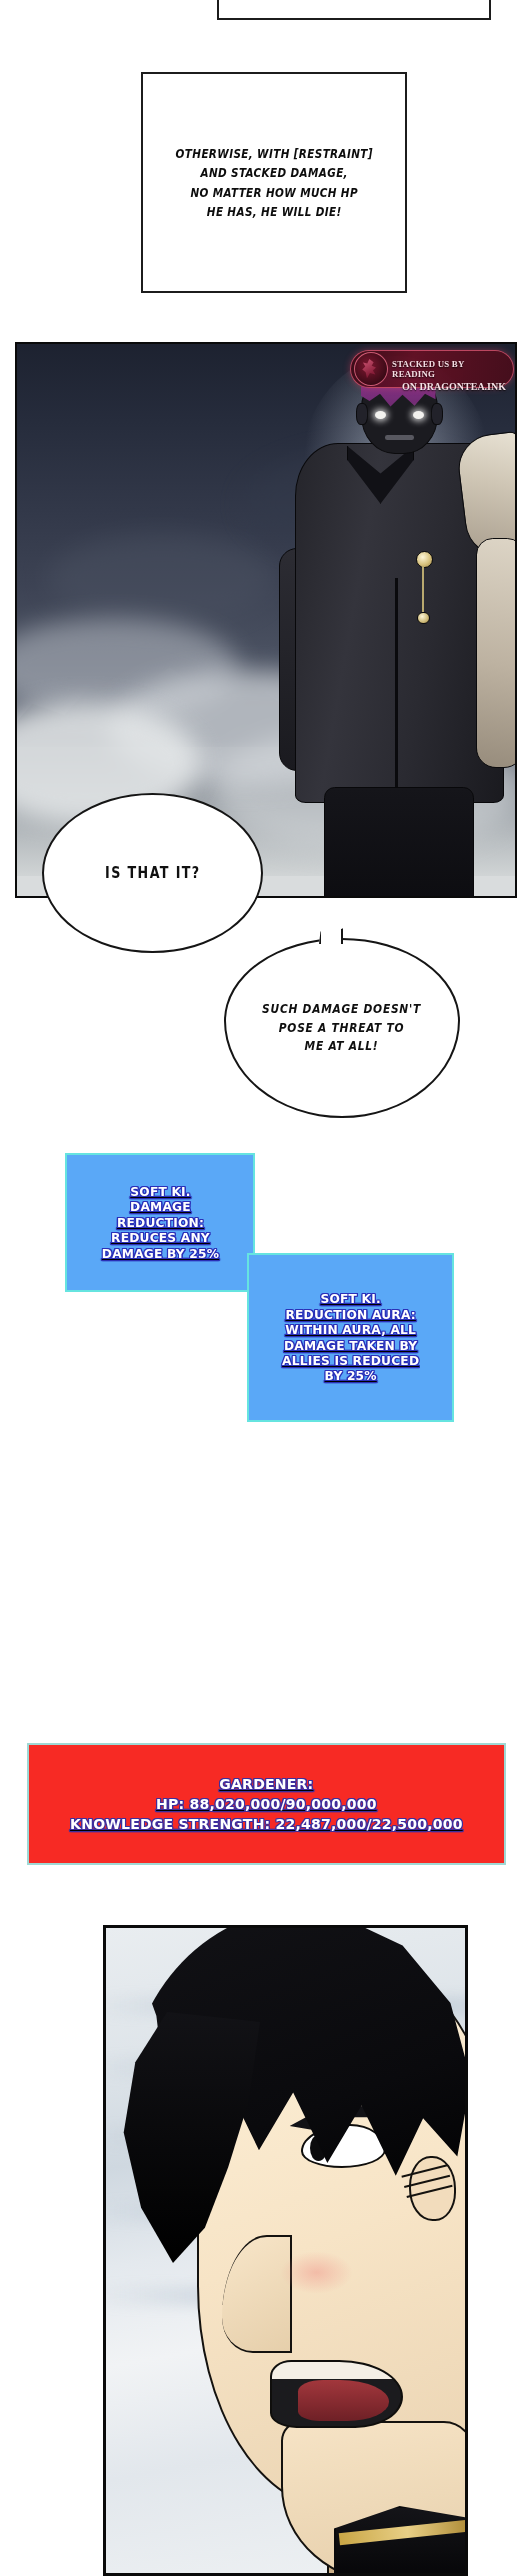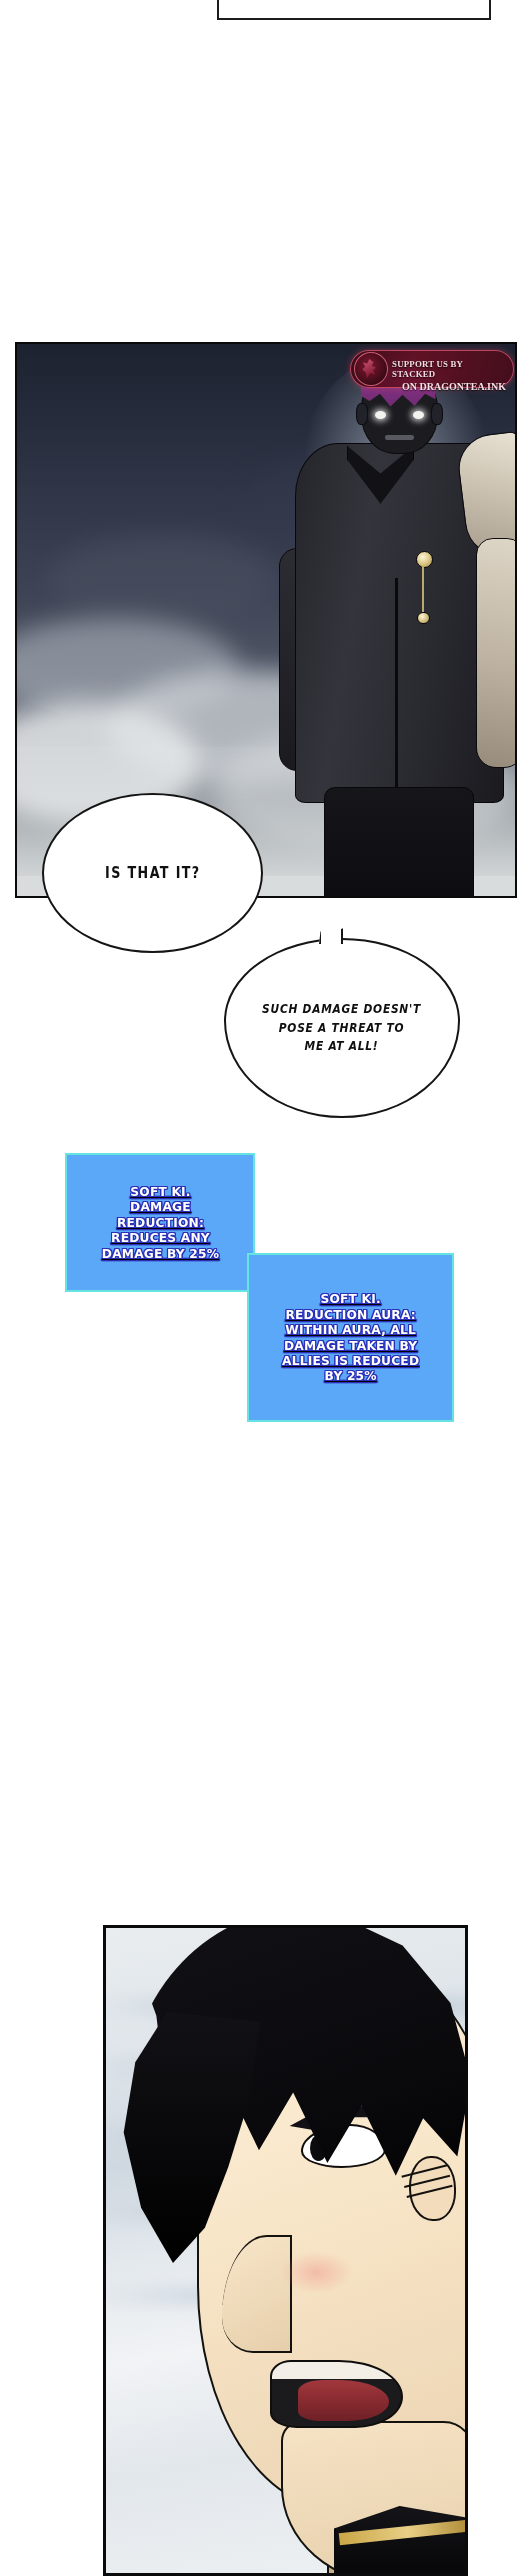--- a/index.html
+++ b/index.html
@@ -464,20 +464,26 @@
 </style>
 </head>
 <body>
 
 <div id="page">
 
   <div class="caption-box" id="caption-partial">
     <span class="caption-text"></span>
   </div>
 
+  <div class="caption-box" id="caption-main">
+    <span class="caption-text">OTHERWISE, WITH [RESTRAINT]
+AND STACKED DAMAGE,
+NO MATTER HOW MUCH HP
+HE HAS, HE WILL DIE!</span>
+  </div>
 
   <div class="panel" id="panel-top">
     <div class="cloud f"></div>
     <div class="cloud e"></div>
     <div class="mountain"></div>
     <div class="cloud a"></div>
     <div class="cloud d"></div>
     <div class="cloud b"></div>
     <div class="cloud c"></div>
     <div class="ground"></div>
@@ -500,21 +506,21 @@
         <div class="fig-ear l"></div>
         <div class="fig-ear r"></div>
         <div class="fig-eye l"></div>
         <div class="fig-eye r"></div>
         <div class="fig-mouth"></div>
       </div>
     </div>
 
     <div id="watermark">
       <span class="wm-logo"></span>
-      <span class="wm-text">SUPPORT US BY STACKED</span>
+      <span class="wm-text">STACKED US BY READING</span>
     </div>
     <div id="watermark-line2-holder" style="position:absolute;right:9px;top:35px;z-index:9;pointer-events:none;">
       <span class="wm-text" style="font-family:'Liberation Serif',serif;font-weight:700;font-size:10px;color:#f6e2e7;text-shadow:0 0.8px 1.5px rgba(0,0,0,.85);">ON DRAGONTEA.INK</span>
     </div>
   </div>
 
   <div class="bubble" id="bubble-is-that-it">
     <span class="bubble-text">IS THAT IT?</span>
   </div>
 
@@ -536,20 +542,25 @@
   <div class="stat-box blue" id="skill-box-2">
     <span class="stat-text">SOFT KI.
 REDUCTION AURA:
 WITHIN AURA, ALL
 DAMAGE TAKEN BY
 ALLIES IS REDUCED
 BY 25%</span>
   </div>
 
 
+  <div class="stat-box red" id="status-box-gardener">
+    <span class="stat-text">GARDENER:
+HP: 88,020,000/90,000,000
+KNOWLEDGE STRENGTH: 22,487,000/22,500,000</span>
+  </div>
 
   <div class="panel" id="panel-bottom">
     <div class="bg-streak" style="top:68px;"></div>
     <div class="bg-streak" style="top:129px;"></div>
     <div class="bg-streak" style="top:198px;"></div>
     <div class="bg-streak" style="top:274px;"></div>
     <div class="bg-streak" style="top:358px;"></div>
 
     <div class="face">
       <div class="face-skin"></div>

